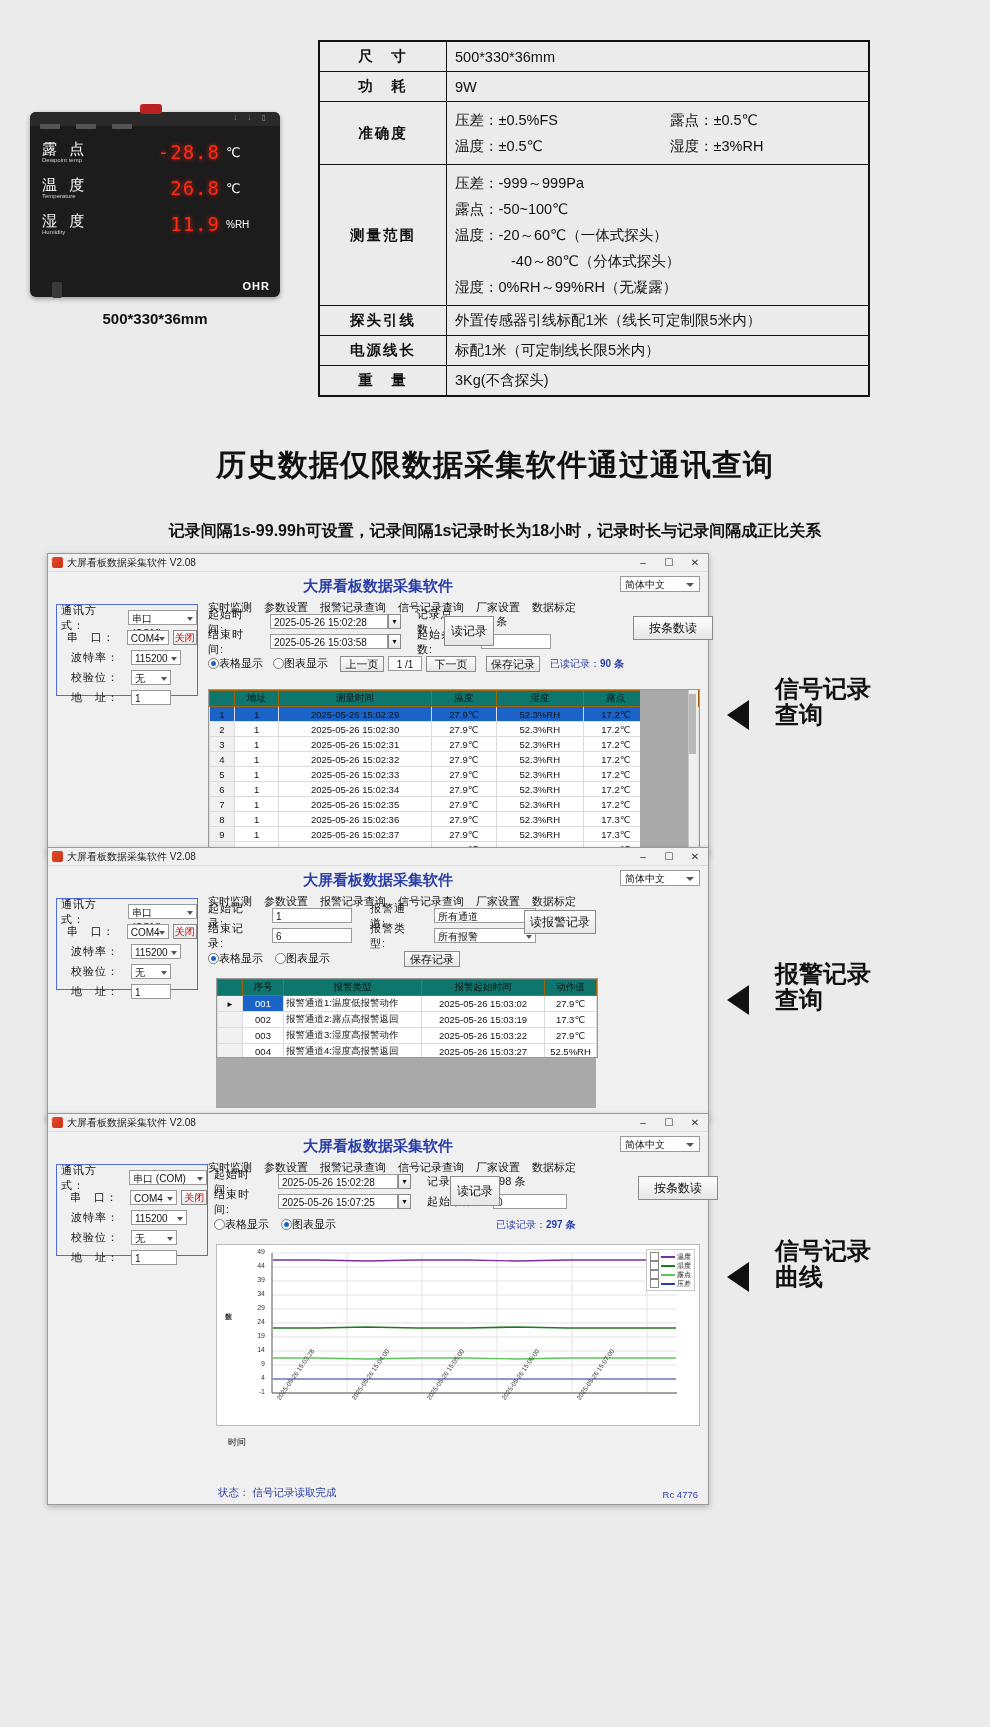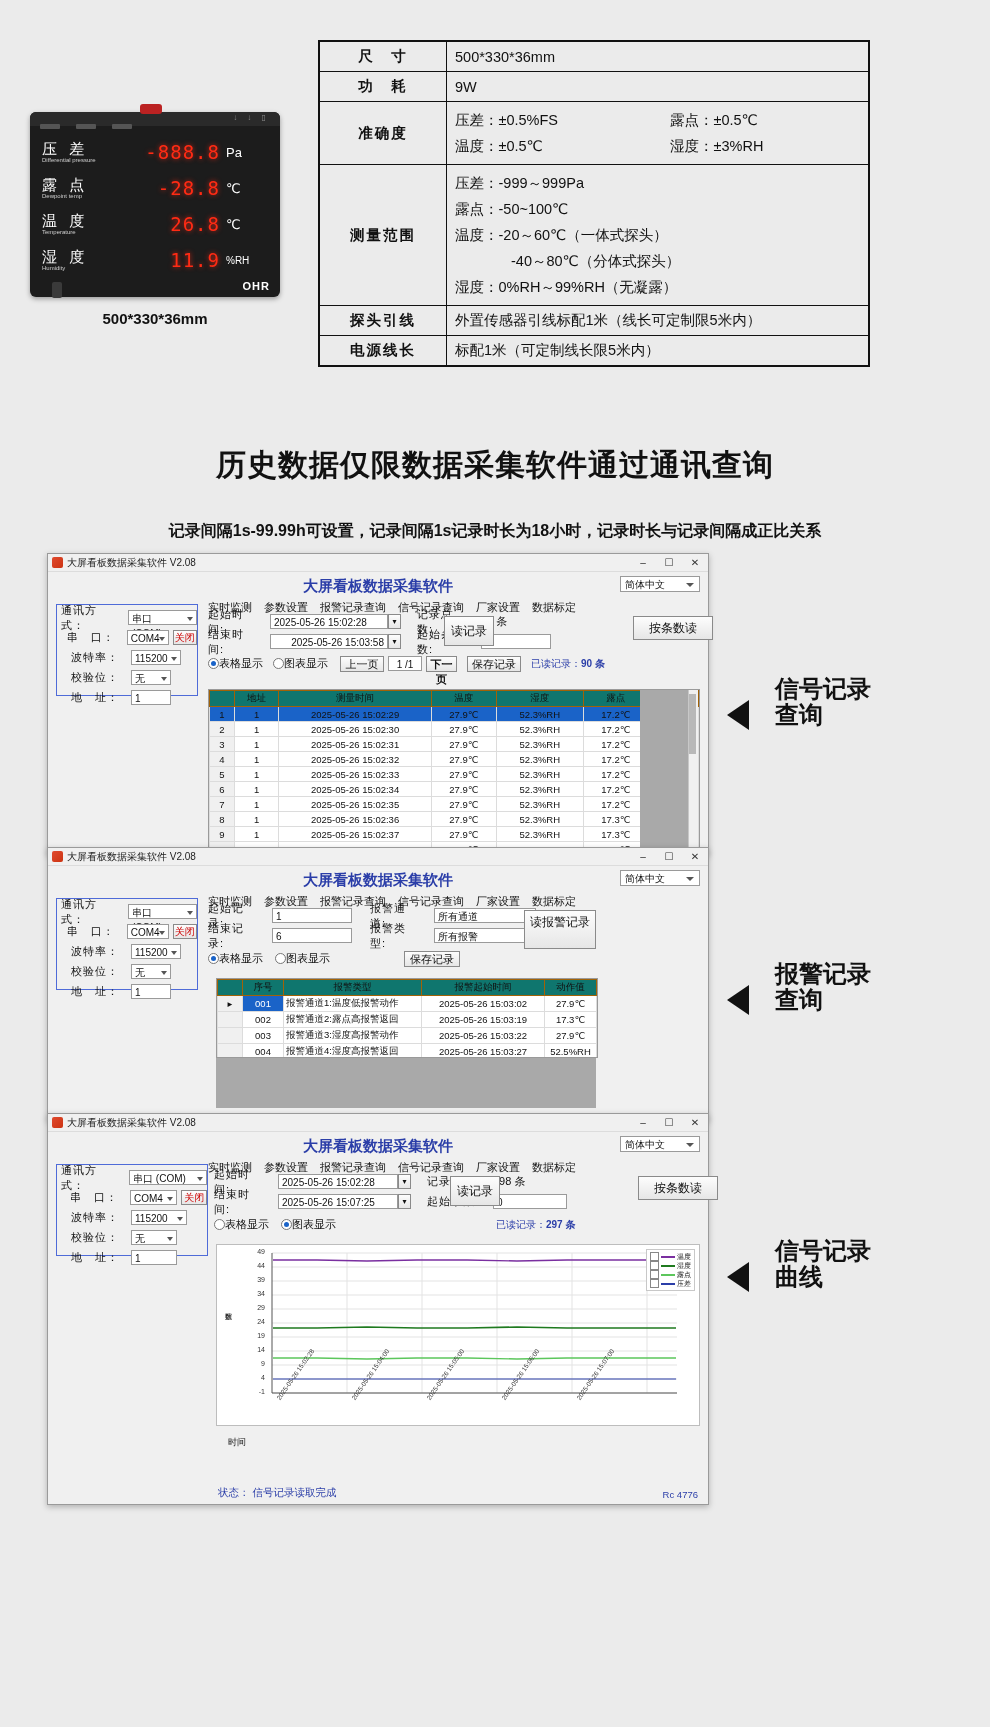--- a/index.html
+++ b/index.html
@@ -93,28 +93,20 @@
 <div class="top">
 
   <div class="device">
     <div class="topbar">
       <div class="dev-screws"><span></span><span></span><span></span></div>
       <div class="dev-marks">↓ ↓ ▯</div>
     </div>
     <div class="dev-ant"></div>
     <div class="dev-lug"></div>
     <div class="rows">
-      <div class="drow">
-        <div class="dlab">
-            <div class="cn">压 差</div>
-            <div class="en">Differential pressure</div>
-          </div>
-        <div class="dnum">-888.8</div>
-        <div class="dunit">Pa</div>
-      </div>
       <div class="drow">
         <div class="dlab">
             <div class="cn">露 点</div>
             <div class="en">Dewpoint temp</div>
           </div>
         <div class="dnum">-28.8</div>
         <div class="dunit">℃</div>
       </div>
       <div class="drow">
         <div class="dlab">
@@ -171,20 +163,24 @@
       </td>
     </tr>
     <tr>
       <td class="k">探头引线</td>
       <td>外置传感器引线标配1米（线长可定制限5米内）</td>
     </tr>
     <tr>
       <td class="k">电源线长</td>
       <td>标配1米（可定制线长限5米内）</td>
     </tr>
+    <tr>
+      <td class="k">重　量</td>
+      <td>3Kg(不含探头)</td>
+    </tr>
   </tbody>
     </table>
 </div>
 
 <div class="headline">历史数据仅限数据采集软件通过通讯查询</div>
 <div class="subline">记录间隔1s-99.99h可设置，记录间隔1s记录时长为18小时，记录时长与记录间隔成正比关系</div>
 
 <div class="win" style="left:47px;top:553px;width:660px;height:300px;">
   <div class="titlebar">
     <div class="ic"></div>
@@ -235,40 +231,40 @@
     <div class="prow">
       <div class="lb" style="width:50px;text-align:left;">起始时间:</div>
       <div class="inp" style="width:118px;position:relative;">2025-05-26  15:02:28</div>
       <div class="btn" style="width:13px;height:15px;line-height:13px;font-size:8px;">▾</div>
       <div style="width:16px"></div>
       <div class="lb" style="width:52px;text-align:left;">记录总数:</div>
       <div>91 条</div>
     </div>
     <div class="prow">
       <div class="lb" style="width:50px;text-align:left;">结束时间:</div>
-      <div class="inp" style="width:118px;text-align:right;">2025-05-26  15:03:58</div>
+      <div class="inp" style="width:118px;">2025-05-26  15:03:58</div>
       <div class="btn" style="width:13px;height:15px;line-height:13px;font-size:8px;">▾</div>
       <div style="width:16px"></div>
       <div class="lb" style="width:52px;text-align:left;">起始条数:</div>
       <div class="inp" style="width:70px;">0</div>
     </div>
     <div class="prow" style="margin-top:5px;">
       <div class="rd on">
           <i></i>
           <span>表格显示</span>
         </div>
       <div style="width:10px"></div>
       <div class="rd">
           <i></i>
           <span>图表显示</span>
         </div>
       <div style="width:12px"></div>
       <div class="btn" style="width:44px;height:16px;line-height:15px;">上一页</div>
       <div class="inp" style="width:34px;text-align:center;margin:0 4px;">1  /1</div>
-      <div class="btn" style="width:31px;height:16px;line-height:15px;font-weight:bold;">下一页</div>
+      <div class="btn" style="width:50px;height:16px;line-height:15px;">下一页</div>
       <div style="width:10px"></div>
       <div class="btn" style="width:54px;height:16px;line-height:15px;">保存记录</div>
       <div style="width:10px"></div>
       <div style="color:#2b3ea8;font-size:10px;">已读记录：</div>
       <div style="color:#2b3ea8;font-weight:bold;font-size:10px;">90 条</div>
     </div>
   </div>
   <div class="btn" style="position:absolute;left:396px;top:62px;width:50px;height:30px;line-height:29px;font-size:12px;">读记录</div>
   <div class="btn" style="position:absolute;left:585px;top:62px;width:80px;height:24px;line-height:23px;font-size:12px;">按条数读</div>
 
@@ -457,21 +453,21 @@
         </div>
       <div style="width:12px"></div>
       <div class="rd">
           <i></i>
           <span>图表显示</span>
         </div>
       <div style="width:74px"></div>
       <div class="btn" style="width:56px;height:16px;line-height:15px;">保存记录</div>
     </div>
   </div>
-  <div class="btn" style="position:absolute;left:476px;top:62px;width:72px;height:39px;line-height:23px;font-size:12px;">读报警记录</div>
+  <div class="btn" style="position:absolute;left:476px;top:62px;width:72px;height:24px;line-height:23px;font-size:12px;">读报警记录</div>
 
   <div class="graybg" style="position:absolute;left:168px;top:130px;width:380px;height:130px;"></div>
   <div class="gridwrap" style="left:168px;top:130px;width=380px;width:380px;height:78px;">
     <table class="grid">
       <tbody>
           <tr>
         <th class="rowhdr"></th>
         <th style="width:38px">序号</th>
         <th style="width:135px">报警类型</th>
         <th style="width:120px">报警起始时间</th>

